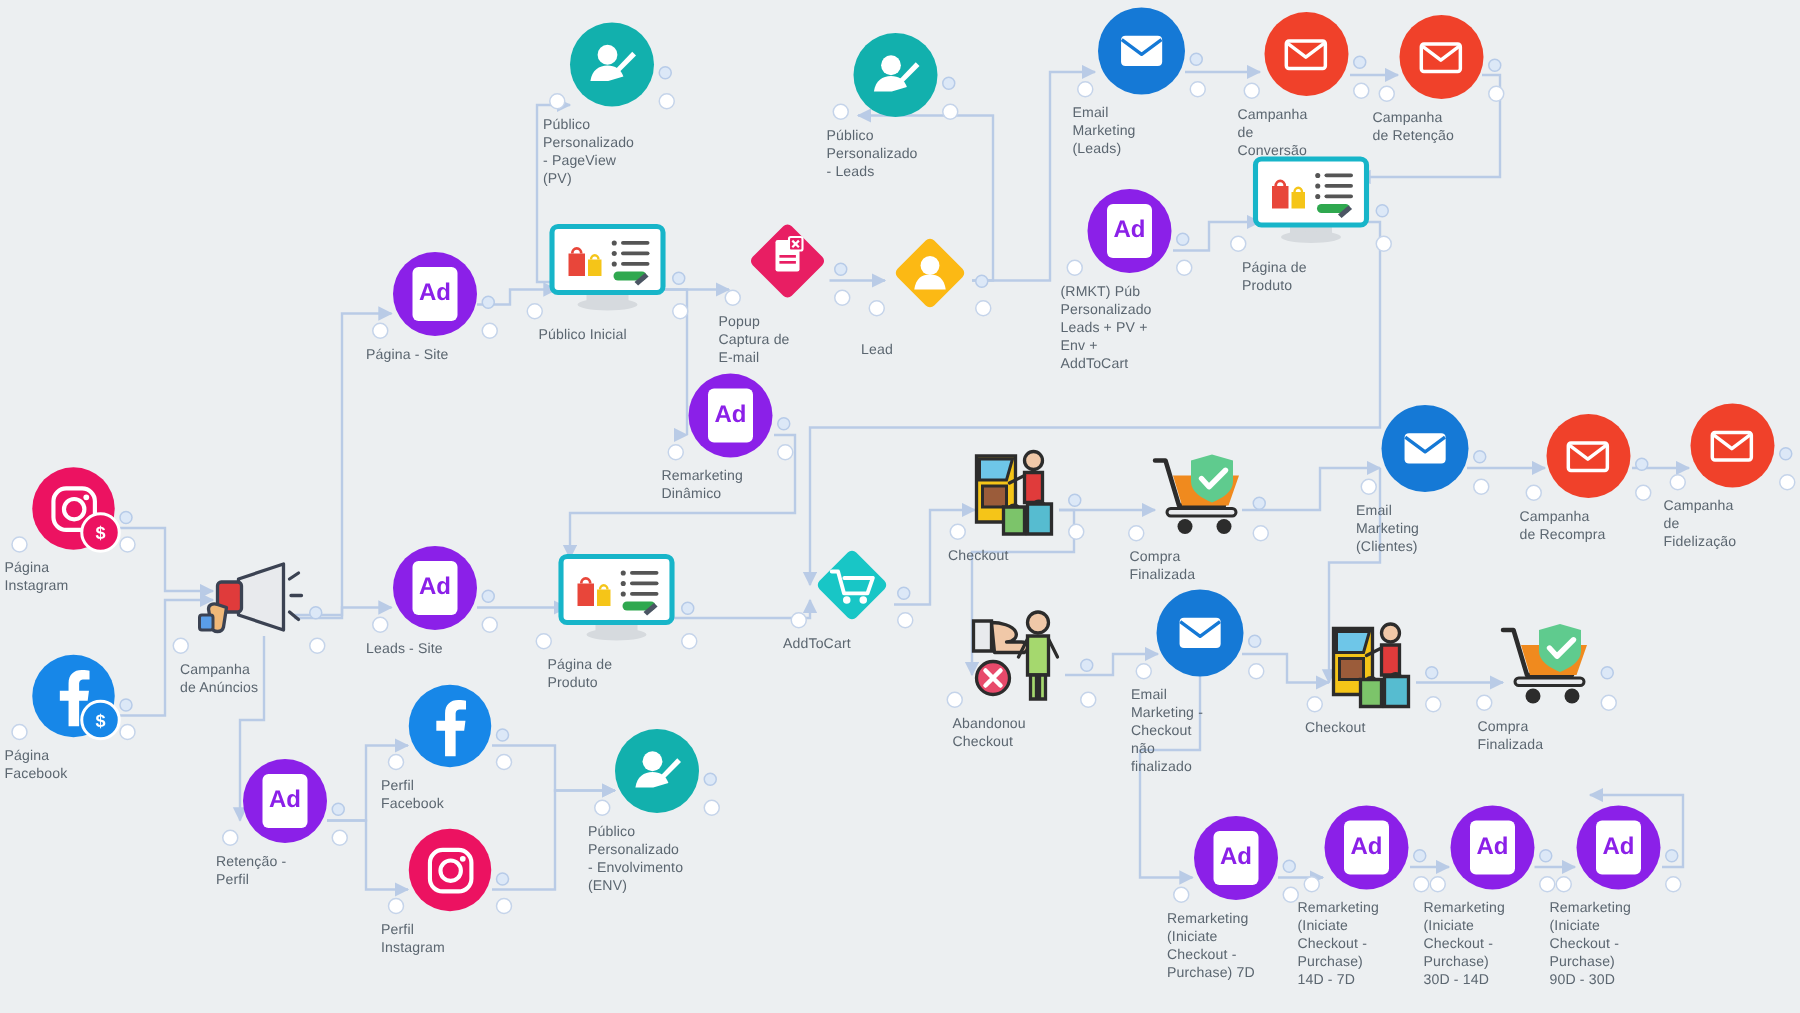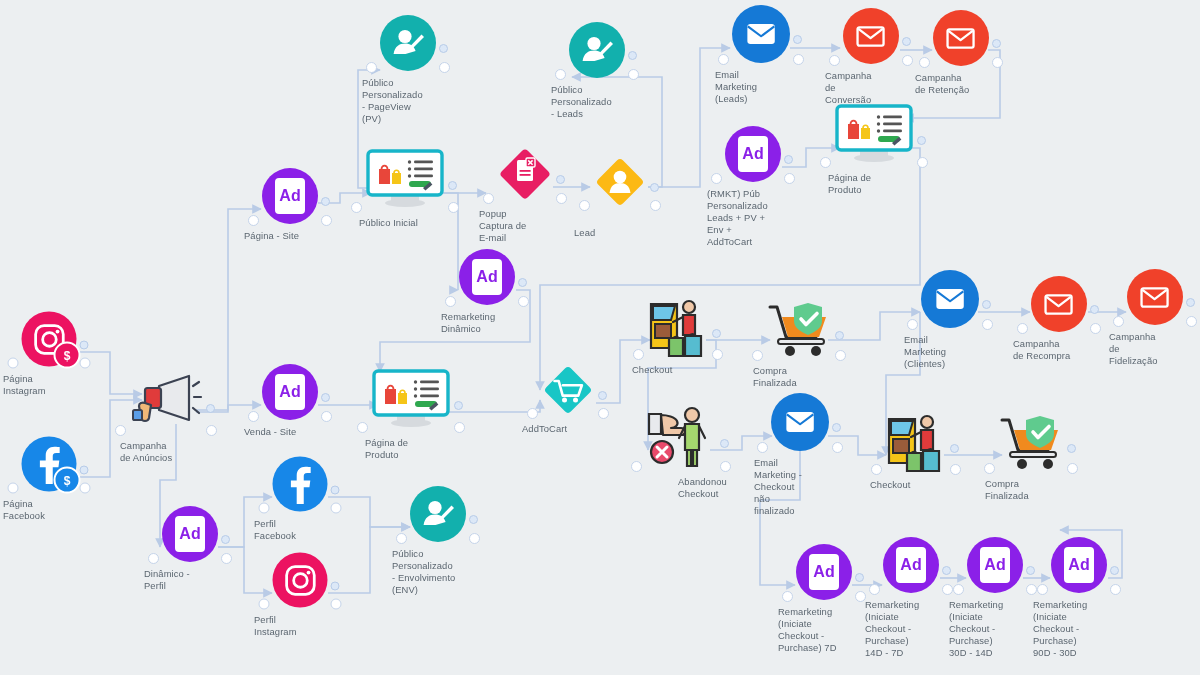--- a/index.html
+++ b/index.html
@@ -131,30 +131,30 @@
         </div>
         <div class="lbl" style="top: calc(100% + 6px);">Página - Site</div>
       </div>
       <div class="node" style="left: 290px; top: 392px;">
         <div class="shape" style="width: 56px; height: 56px; border-radius: 50%; background: rgb(139, 32, 232);">
           <div style="width:30px;height:36px;background:#fff;border-radius:4px;display:flex;align-items:center;justify-content:center;font:bold 16px 'Liberation Sans',sans-serif;color:#8b20e8;">Ad</div>
           <div class="port ring" style="right: -12px; top: 52%;"></div>
           <div class="port" style="left: -14px; bottom: -2px;"></div>
           <div class="port" style="right: -14px; bottom: -2px;"></div>
         </div>
-        <div class="lbl" style="top: calc(100% + 6px);">Venda - Site</div>
+        <div class="lbl" style="top: calc(100% + 6px);">Leads - Site</div>
       </div>
       <div class="node" style="left: 190px; top: 534px;">
         <div class="shape" style="width: 56px; height: 56px; border-radius: 50%; background: rgb(139, 32, 232);">
           <div style="width:30px;height:36px;background:#fff;border-radius:4px;display:flex;align-items:center;justify-content:center;font:bold 16px 'Liberation Sans',sans-serif;color:#8b20e8;">Ad</div>
           <div class="port ring" style="right: -12px; top: 52%;"></div>
           <div class="port" style="left: -14px; bottom: -2px;"></div>
           <div class="port" style="right: -14px; bottom: -2px;"></div>
         </div>
-        <div class="lbl" style="top: calc(100% + 6px);">Dinâmico -
+        <div class="lbl" style="top: calc(100% + 6px);">Retenção -
 Perfil</div>
       </div>
       <div class="node" style="left: 405px; top: 180px;">
         <div class="shape" style="width: 80px; height: 62px;">
           <svg width="80" height="62" viewBox="0 0 80 62">
             <rect x="26" y="40" width="28" height="12" fill="#d6dade"></rect>
             <ellipse cx="40" cy="54" rx="20" ry="4" fill="#d6dade"></ellipse>
             <rect x="3" y="2" width="74" height="44" rx="4" fill="#fff" stroke="#17b5c9" stroke-width="3.4"></rect>
             <path d="M14 20 h11 v15 h-11 z" fill="#e8463a"></path>
             <path d="M16.5 20 a3 3.4 0 0 1 6 0" fill="none" stroke="#e8463a" stroke-width="1.8"></path>
@@ -454,21 +454,21 @@
             <path d="M40 18 h14 v26 h-14 z" fill="#a5d86e" stroke="#2c2c2c" stroke-width="2.2"></path>
             <path d="M42 44 h4 v16 h-4 z M48 44 h4 v16 h-4 z" fill="#a5d86e" stroke="#2c2c2c" stroke-width="2.2"></path>
             <path d="M40 20 L34 32 M54 20 L60 32" stroke="#2c2c2c" stroke-width="2.2" stroke-linecap="round"></path>
             <circle cx="17" cy="46" r="11" fill="#e84a6b" stroke="#2c2c2c" stroke-width="2.2"></circle>
             <path d="M12 41 L22 51 M22 41 L12 51" stroke="#fff" stroke-width="3" stroke-linecap="round"></path>
           </svg>
           <div class="port ring" style="right: -12px; top: 52%;"></div>
           <div class="port" style="left: -14px; bottom: -2px;"></div>
           <div class="port" style="right: -14px; bottom: -2px;"></div>
         </div>
-        <div class="lbl" style="top: calc(100% + 6px); margin-left: 43px;">Abandonou
+        <div class="lbl" style="top: calc(100% + 6px);">Abandonou
 Checkout</div>
       </div>
       <div class="node" style="left: 800px; top: 422px;">
         <div class="shape" style="width: 58px; height: 58px; border-radius: 50%; background: rgb(21, 121, 214);">
           <svg width="30.16" height="21.7152" viewBox="0 0 26 19">
             <path d="M1 3.2 A2.6 2.6 0 0 1 3.6 0.8 H22.4 A2.6 2.6 0 0 1 25 3.2 V16 A2.6 2.6 0 0 1 22.4 18.4 H3.6 A2.6 2.6 0 0 1 1 16 Z" fill="#fff"></path>
             <path d="M1.4 3 L13 11.6 L24.6 3" fill="none" stroke="#1579d6" stroke-width="1.9" stroke-linejoin="round"></path>
           </svg>
           <div class="port ring" style="right: -12px; top: 52%;"></div>
           <div class="port" style="left: -14px; bottom: -2px;"></div>

